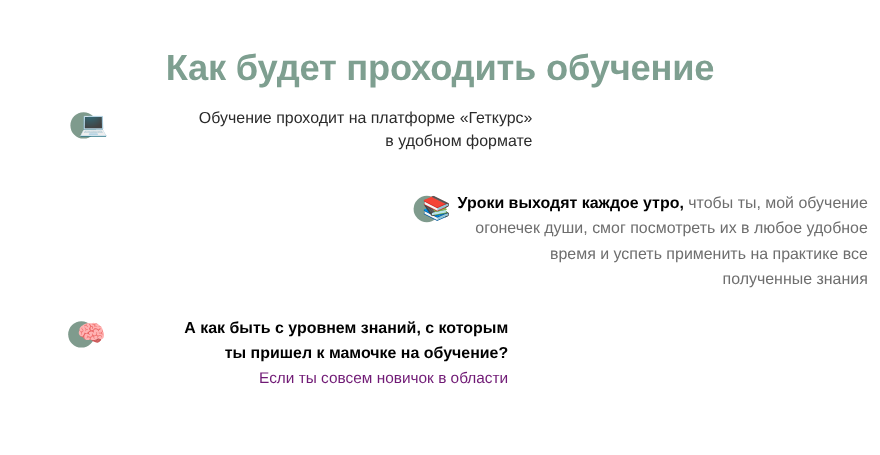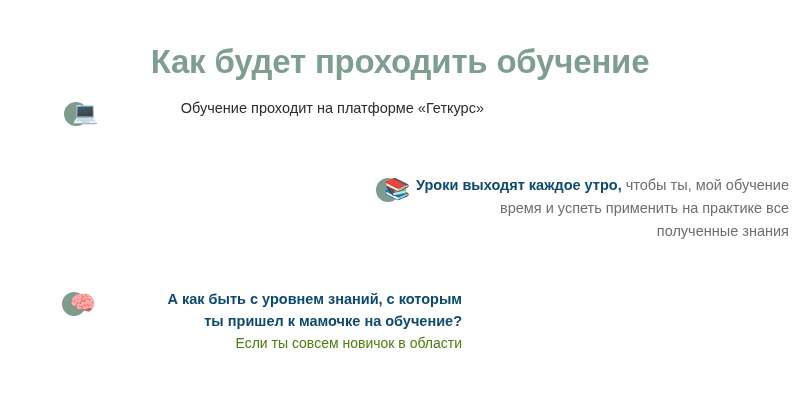--- a/index.html
+++ b/index.html
@@ -79,33 +79,33 @@
     text-align: right;
   }
 
   .line {
     display: block;
     white-space: nowrap;
   }
 
   .strong-dark {
     font-weight: 700;
-    color: #0c4a6e;
+    color: #000000;
   }
   .semi-dark {
     font-weight: 500;
     color: #2b2b2b;
   }
   .body-gray {
     font-weight: 400;
     color: #6e6e6e;
   }
   .muted-gray {
     font-weight: 400;
-    color: #4d7c0f;
+    color: #701a75;
   }
 
   
   #feature-platform  { left: 64px;  top: 98px;  width: 420px; }
   #feature-lessons   { left: 376px; top: 174px; width: 410px; }
   #feature-level     { left: 62px;  top: 288px; width: 400px; }
 
   #feature-lessons .feature-text { line-height: 23px; }
   #feature-level   .feature-text { line-height: 22px; }
   #feature-level   .sub-block    { margin-top: 2px; font-size: 14px; line-height: 22px; }
@@ -117,30 +117,32 @@
 
   <h1 class="page-title" style="color: rgb(126, 159, 144);">Как будет проходить обучение</h1>
 
   <div class="feature" id="feature-platform">
     <span class="feature-icon">
       <span class="icon-disc" style="background: rgb(127, 155, 141);"></span>
       <span class="icon-glyph">💻</span>
     </span>
     <div class="feature-text">
       <span class="line semi-dark">Обучение проходит на платформе «Геткурс»</span>
+      <span class="line semi-dark">в удобном формате</span>
     </div>
   </div>
 
   <div class="feature" id="feature-lessons">
     <span class="feature-icon">
       <span class="icon-disc" style="background: rgb(127, 155, 141);"></span>
       <span class="icon-glyph">📚</span>
     </span>
     <div class="feature-text">
       <span class="line"><span class="strong-dark">Уроки выходят каждое утро,</span><span class="body-gray"> чтобы ты, мой обучение</span></span>
+      <span class="line body-gray">огонечек души, смог посмотреть их в любое удобное</span>
       <span class="line body-gray">время и успеть применить на практике все</span>
       <span class="line body-gray">полученные знания</span>
     </div>
   </div>
 
   <div class="feature" id="feature-level">
     <span class="feature-icon">
       <span class="icon-disc" style="background: rgb(127, 155, 141);"></span>
       <span class="icon-glyph">🧠</span>
     </span>

